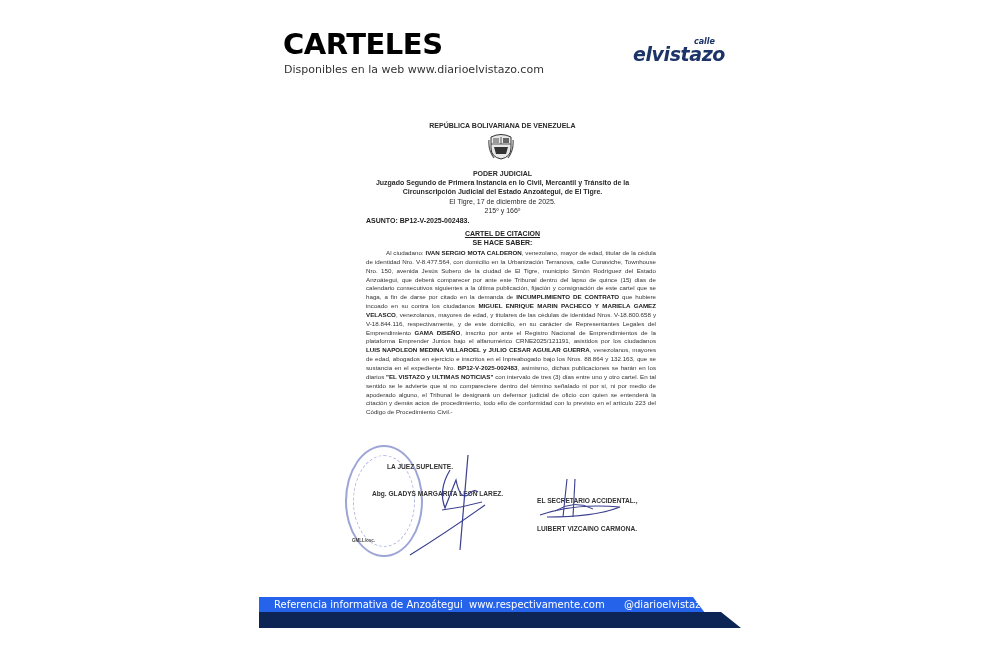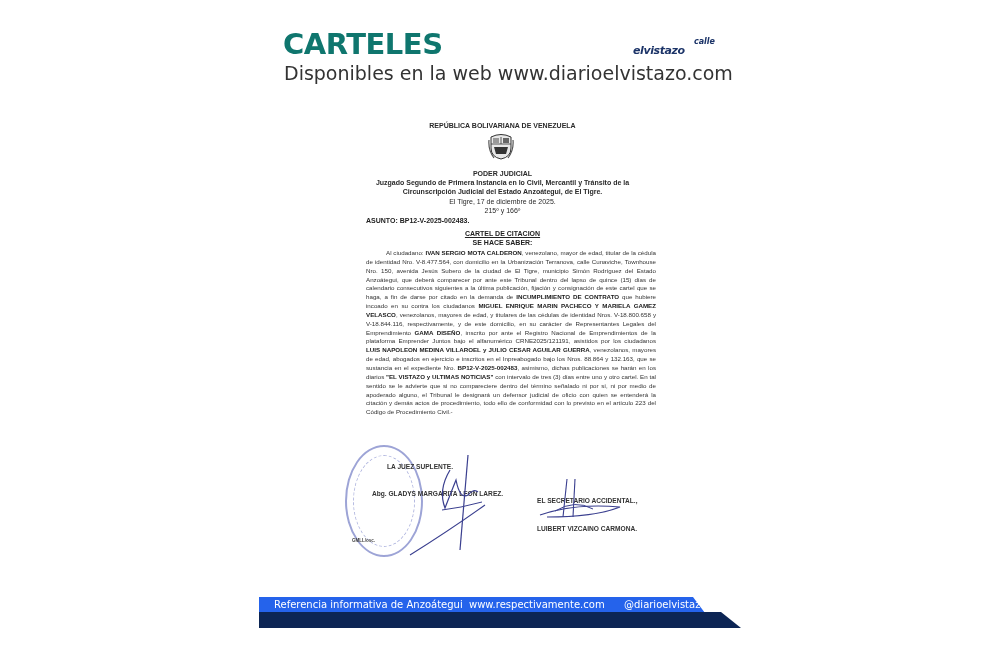--- a/index.html
+++ b/index.html
@@ -2,33 +2,33 @@
 <html><head>
 <meta charset="utf-8">
 <style>
   * { box-sizing: border-box; margin: 0; padding: 0; }
   html, body { width: 1001px; height: 651px; background: #ffffff; overflow: hidden; }
   body { position: relative; font-family: "Liberation Sans", sans-serif; color: #222; }
 
   .header-title {
     position: absolute; left: 283px; top: 30px;
     font-family: "DejaVu Sans", sans-serif; font-weight: bold;
-    font-size: 29px; letter-spacing: -0.5px; color: #0f766e; line-height: 1;
+    font-size: 29px; letter-spacing: -0.5px; color: #000000; line-height: 1;
   }
   .header-sub {
     position: absolute; left: 284px; top: 64px;
-    font-family: "DejaVu Sans", sans-serif; font-size: 19px; color: #333; line-height: 1;
+    font-family: "DejaVu Sans", sans-serif; font-size: 11px; color: #333; line-height: 1;
   }
   .logo {
     position: absolute; left: 633px; top: 38px; width: 90px; height: 28px;
   }
   .logo-main {
     position: absolute; left: 0; top: 7px;
     font-family: "DejaVu Sans", sans-serif; font-weight: bold; font-style: italic;
-    font-size: 11px; color: #1c3468; letter-spacing: -0.4px; line-height: 1;
+    font-size: 19px; color: #1c3468; letter-spacing: -0.4px; line-height: 1;
   }
   .logo-small {
     position: absolute; right: 8px; top: 0px;
     font-family: "DejaVu Sans", sans-serif; font-weight: bold; font-style: italic;
     font-size: 8px; color: #1c3468; line-height: 1;
   }
 
   .doc {
     position: absolute; left: 330px; top: 105px; width: 345px; height: 465px;
     background: #fff;

